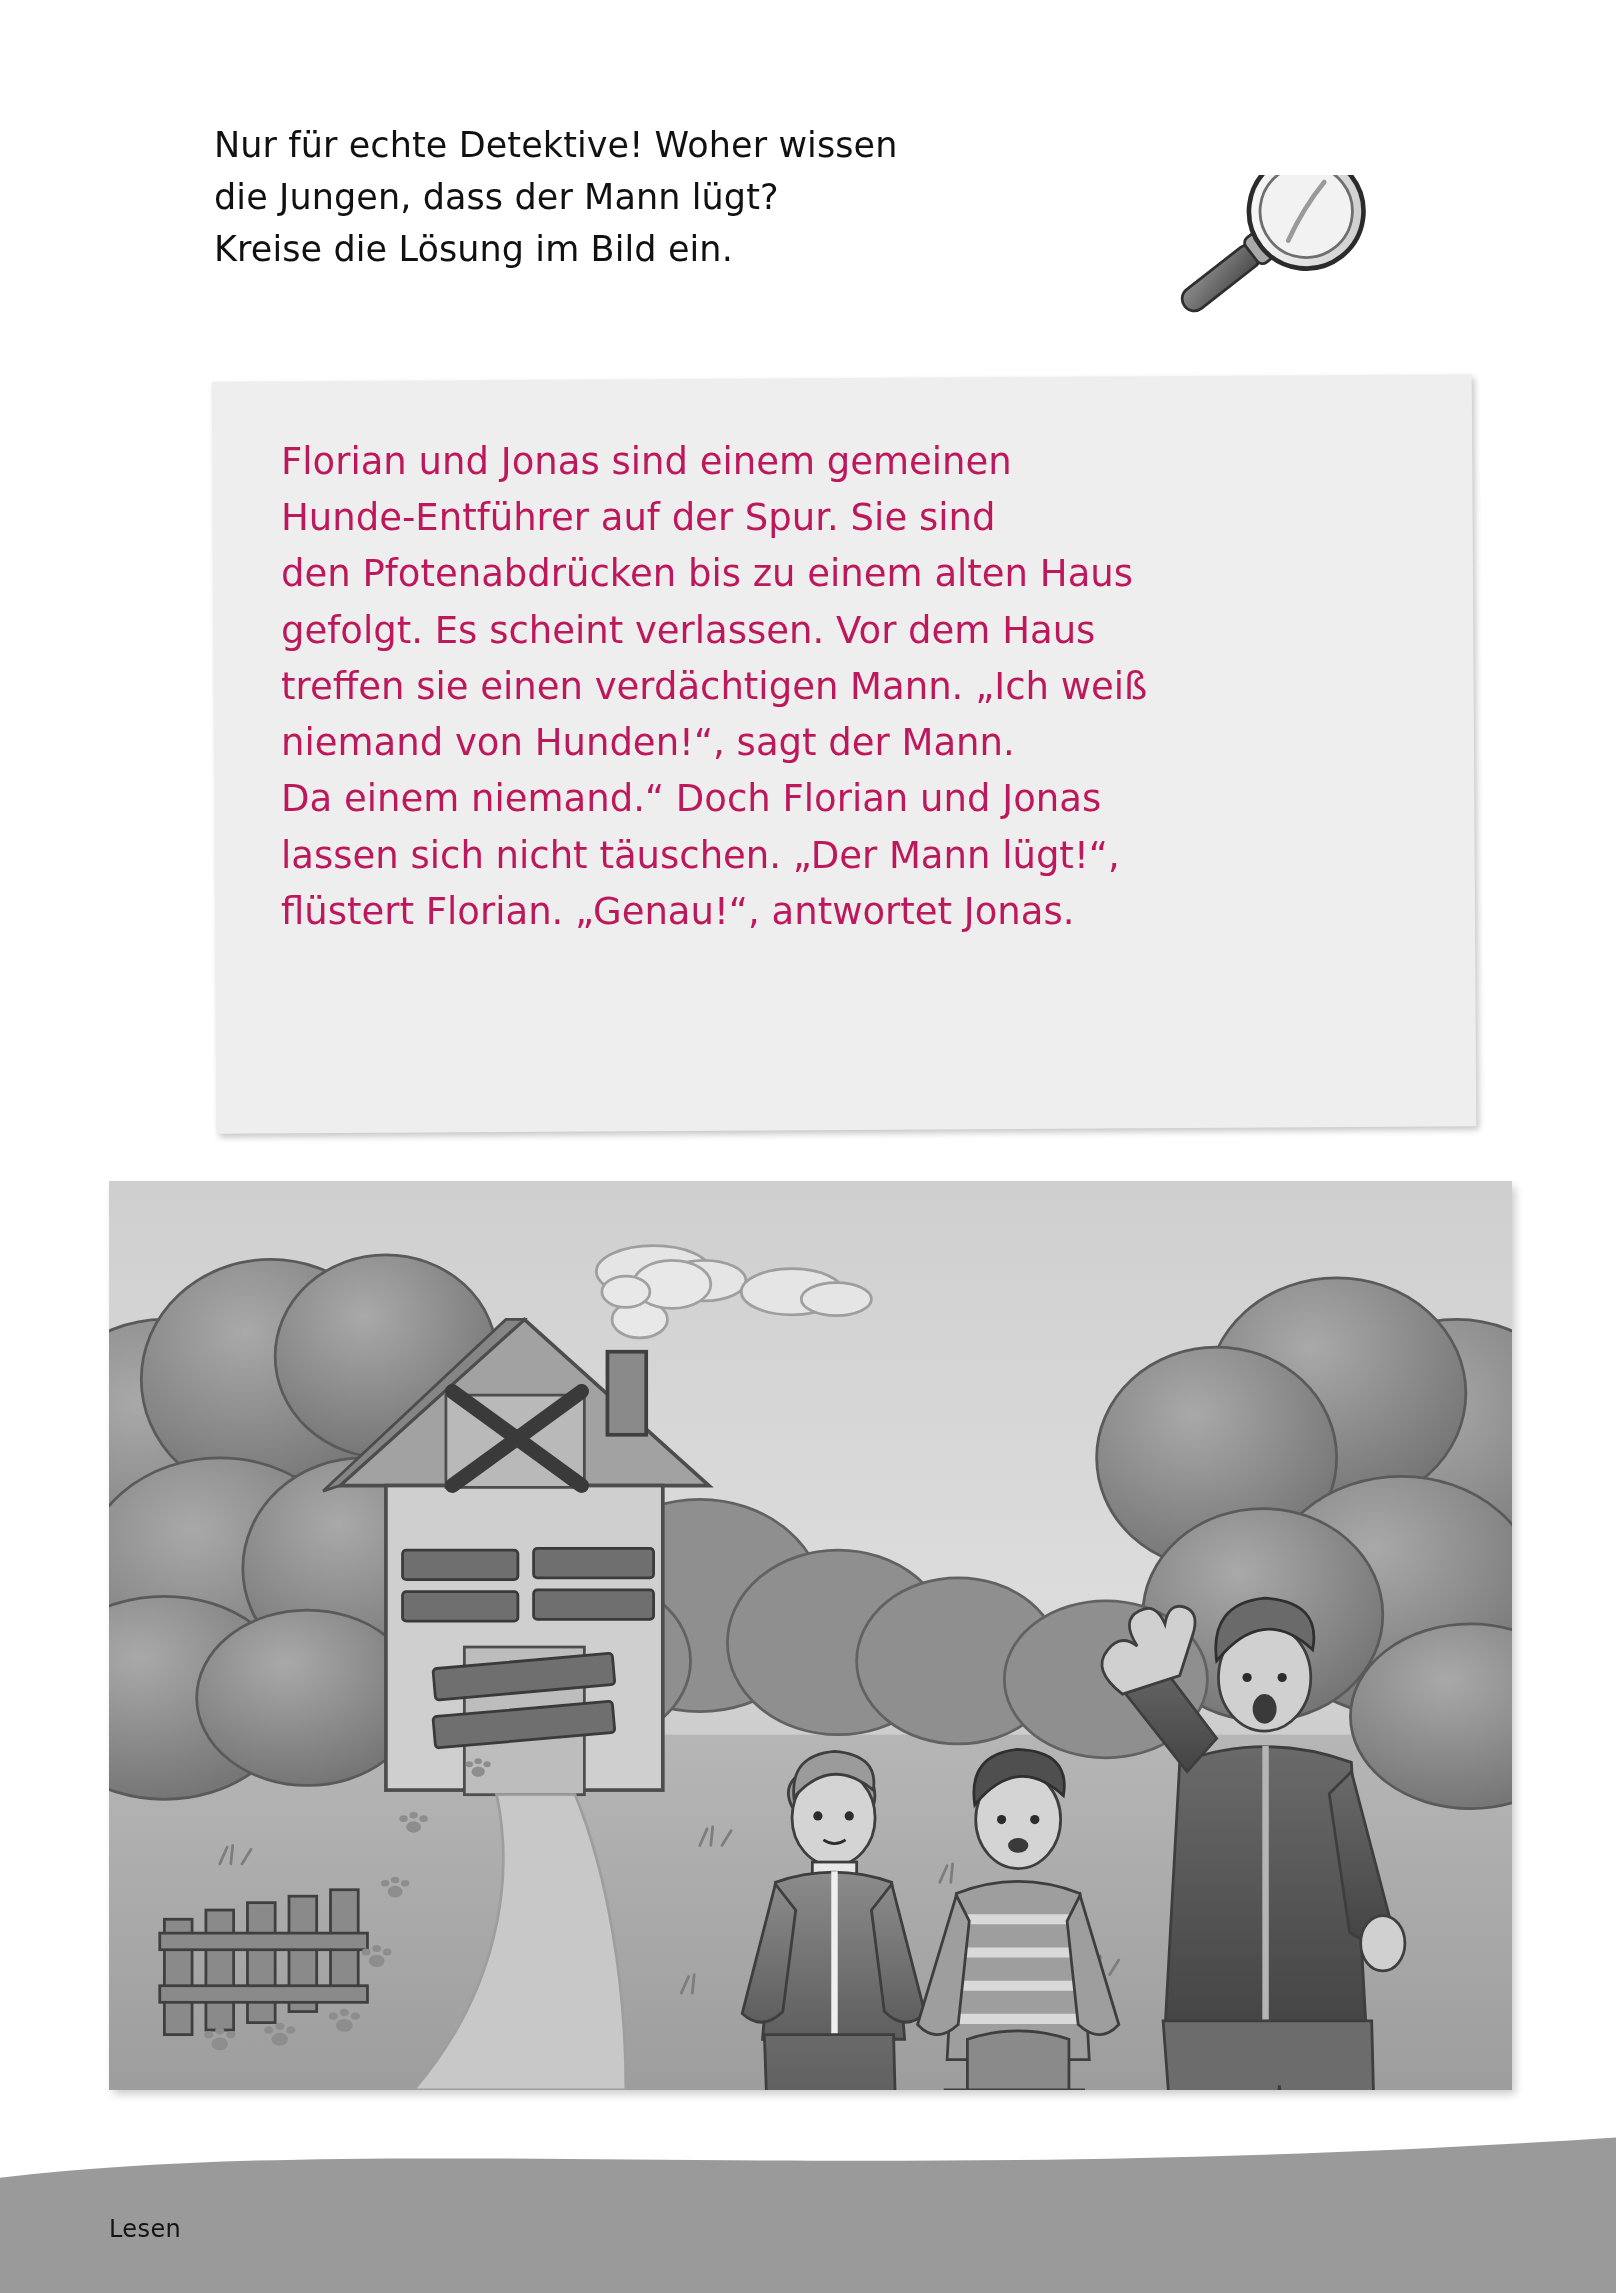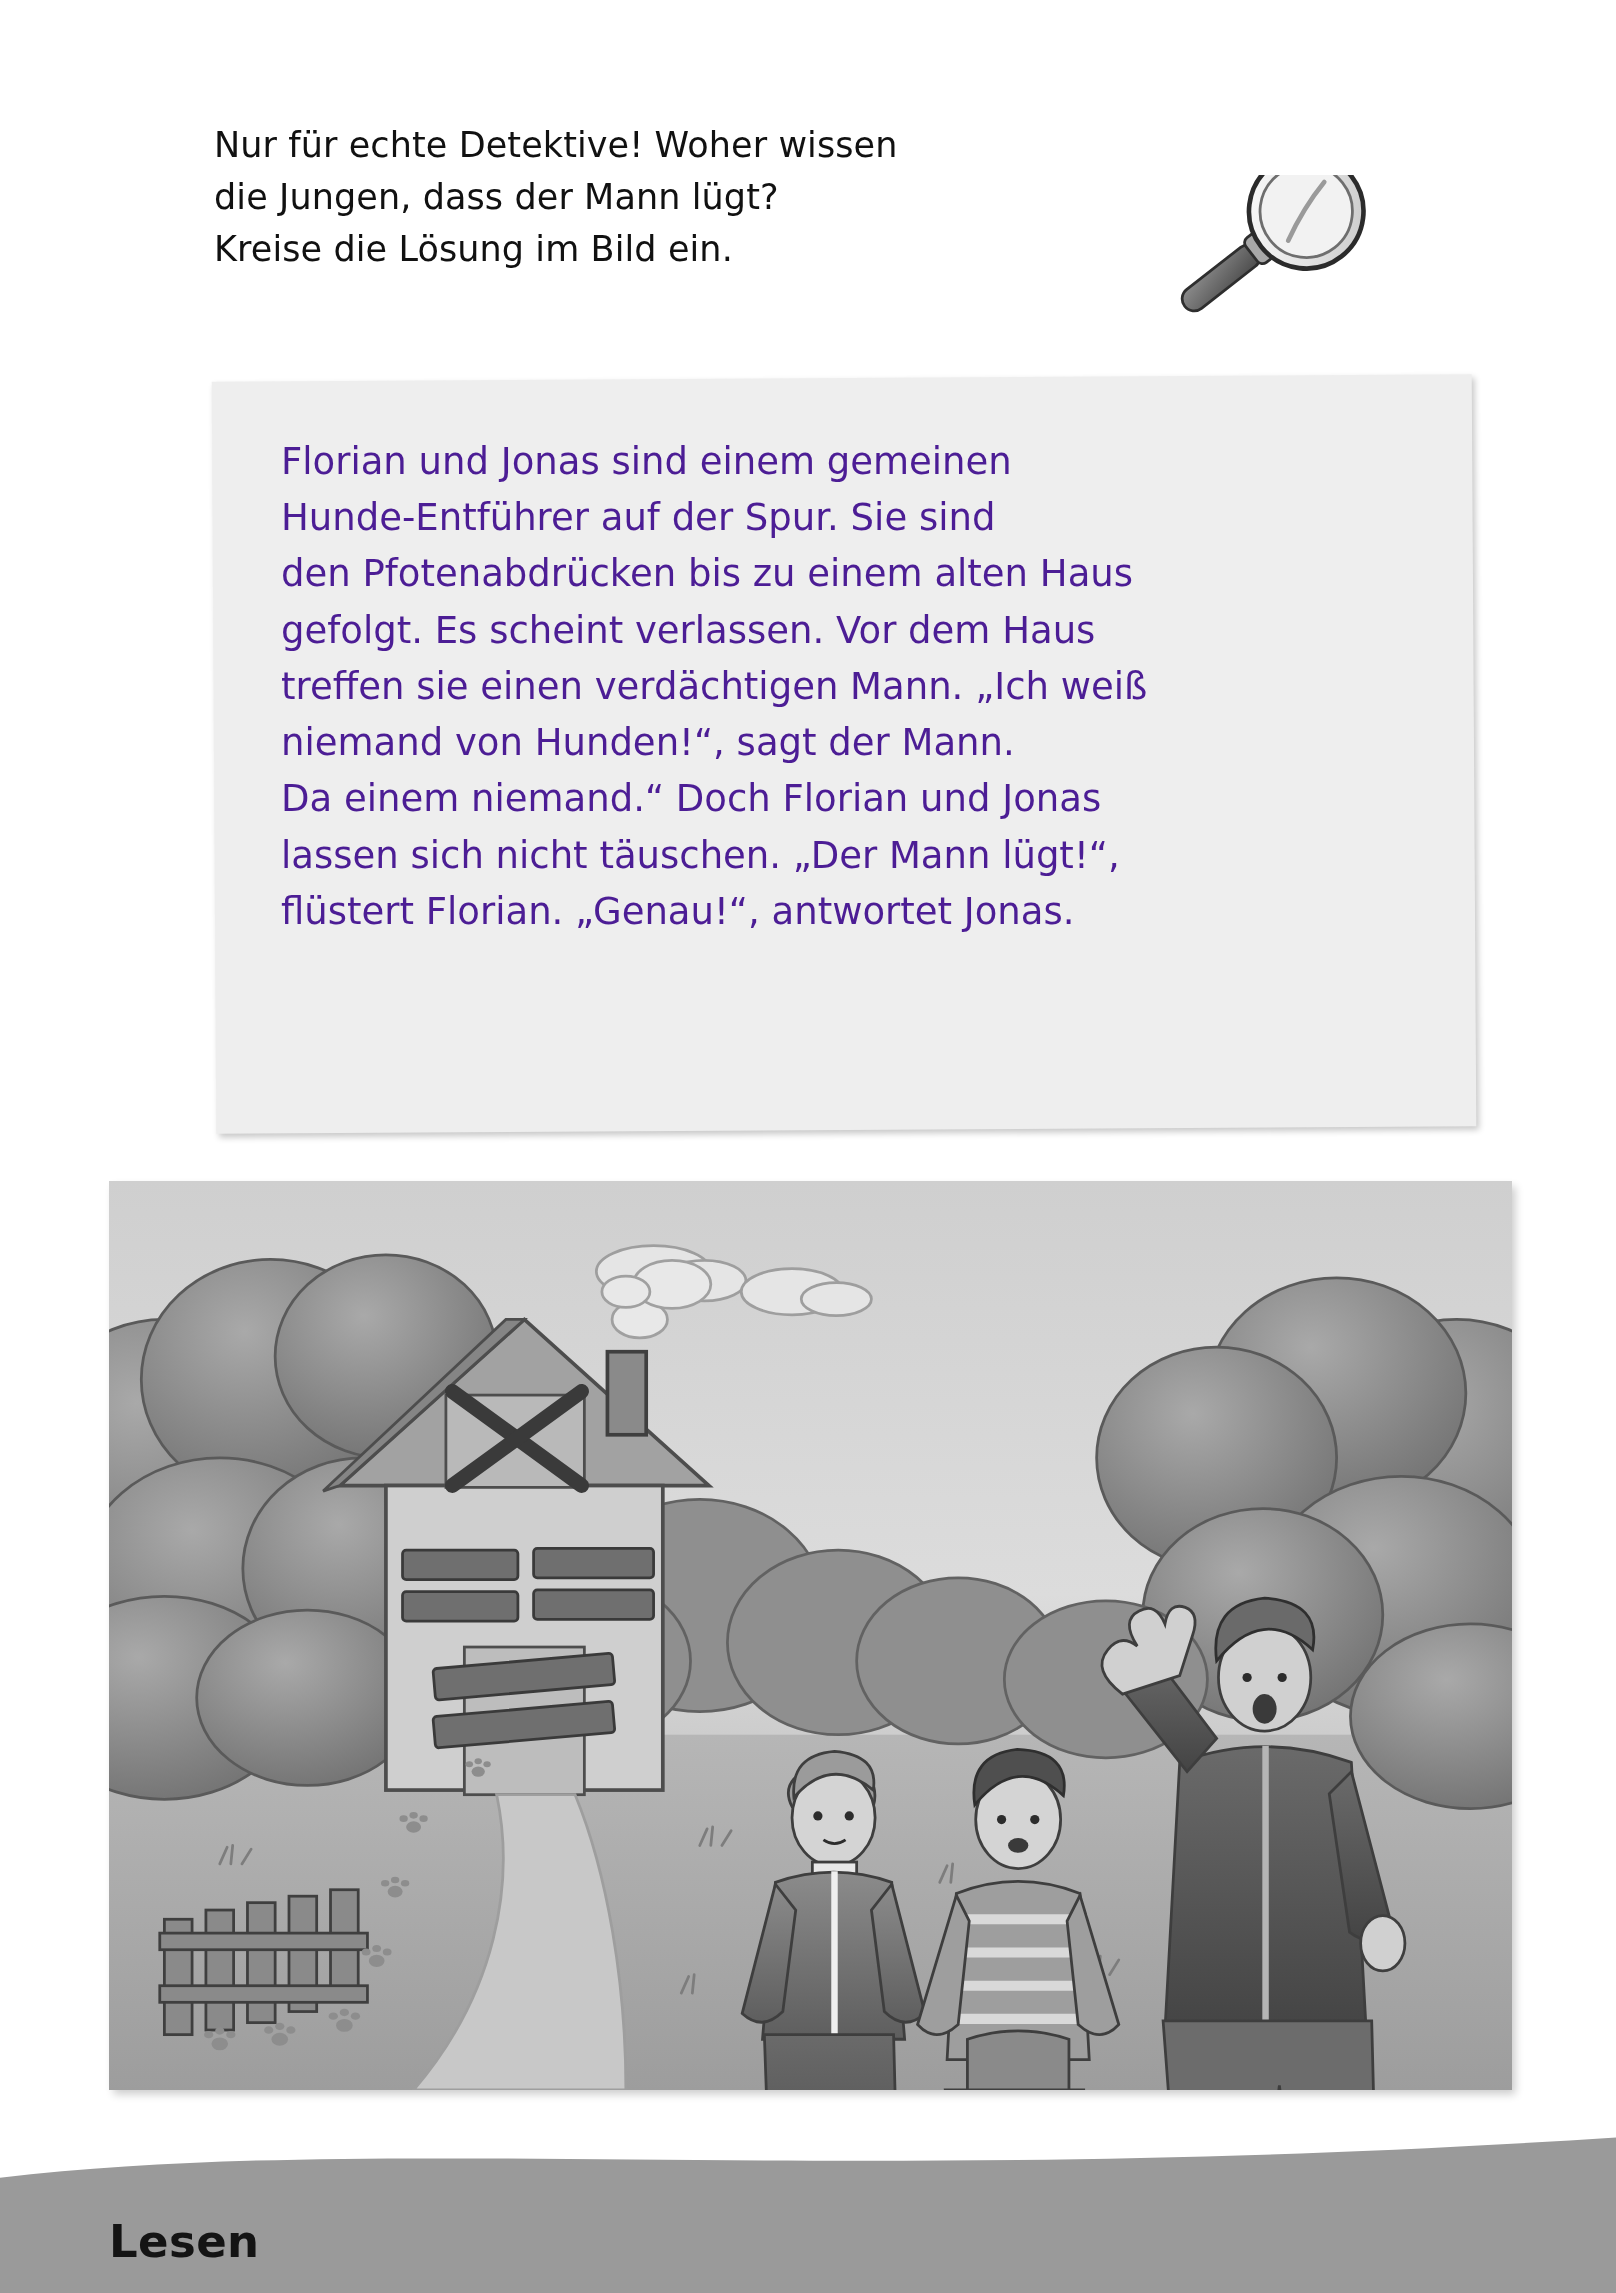--- a/index.html
+++ b/index.html
@@ -54,21 +54,21 @@
     box-shadow: 2.8px 3.7px 6.5px rgba(0,0,0,0.22);
     transform: rotate(-0.35deg);
   }
   .story-text {
     position: absolute;
     left: 281px;
     top: 434px;
     width: 1191px;
     font-size: 37px;
     line-height: 1.52;
-    color: #4c1d95;
+    color: #be185d;
   }
   .story-text div { white-space: pre; }
 
   
   .illustration {
     position: absolute;
     left: 109px;
     top: 1181px;
     width: 1403px;
     height: 909px;
@@ -90,22 +90,22 @@
   }
   .footer-curve {
     position: absolute;
     left: 0; top: 0;
     width: 1616px; height: 55px;
   }
   .footer-label {
     position: absolute;
     left: 109px;
     top: 2215px;
-    font-size: 45px;
-    font-weight: bold;
+    font-size: 24px;
+    font-weight: normal;
     color: #141414;
     letter-spacing: 0.4px;
   }
 </style>
 </head>
 <body>
 
 <div class="page">
 
   <div class="instruction">

